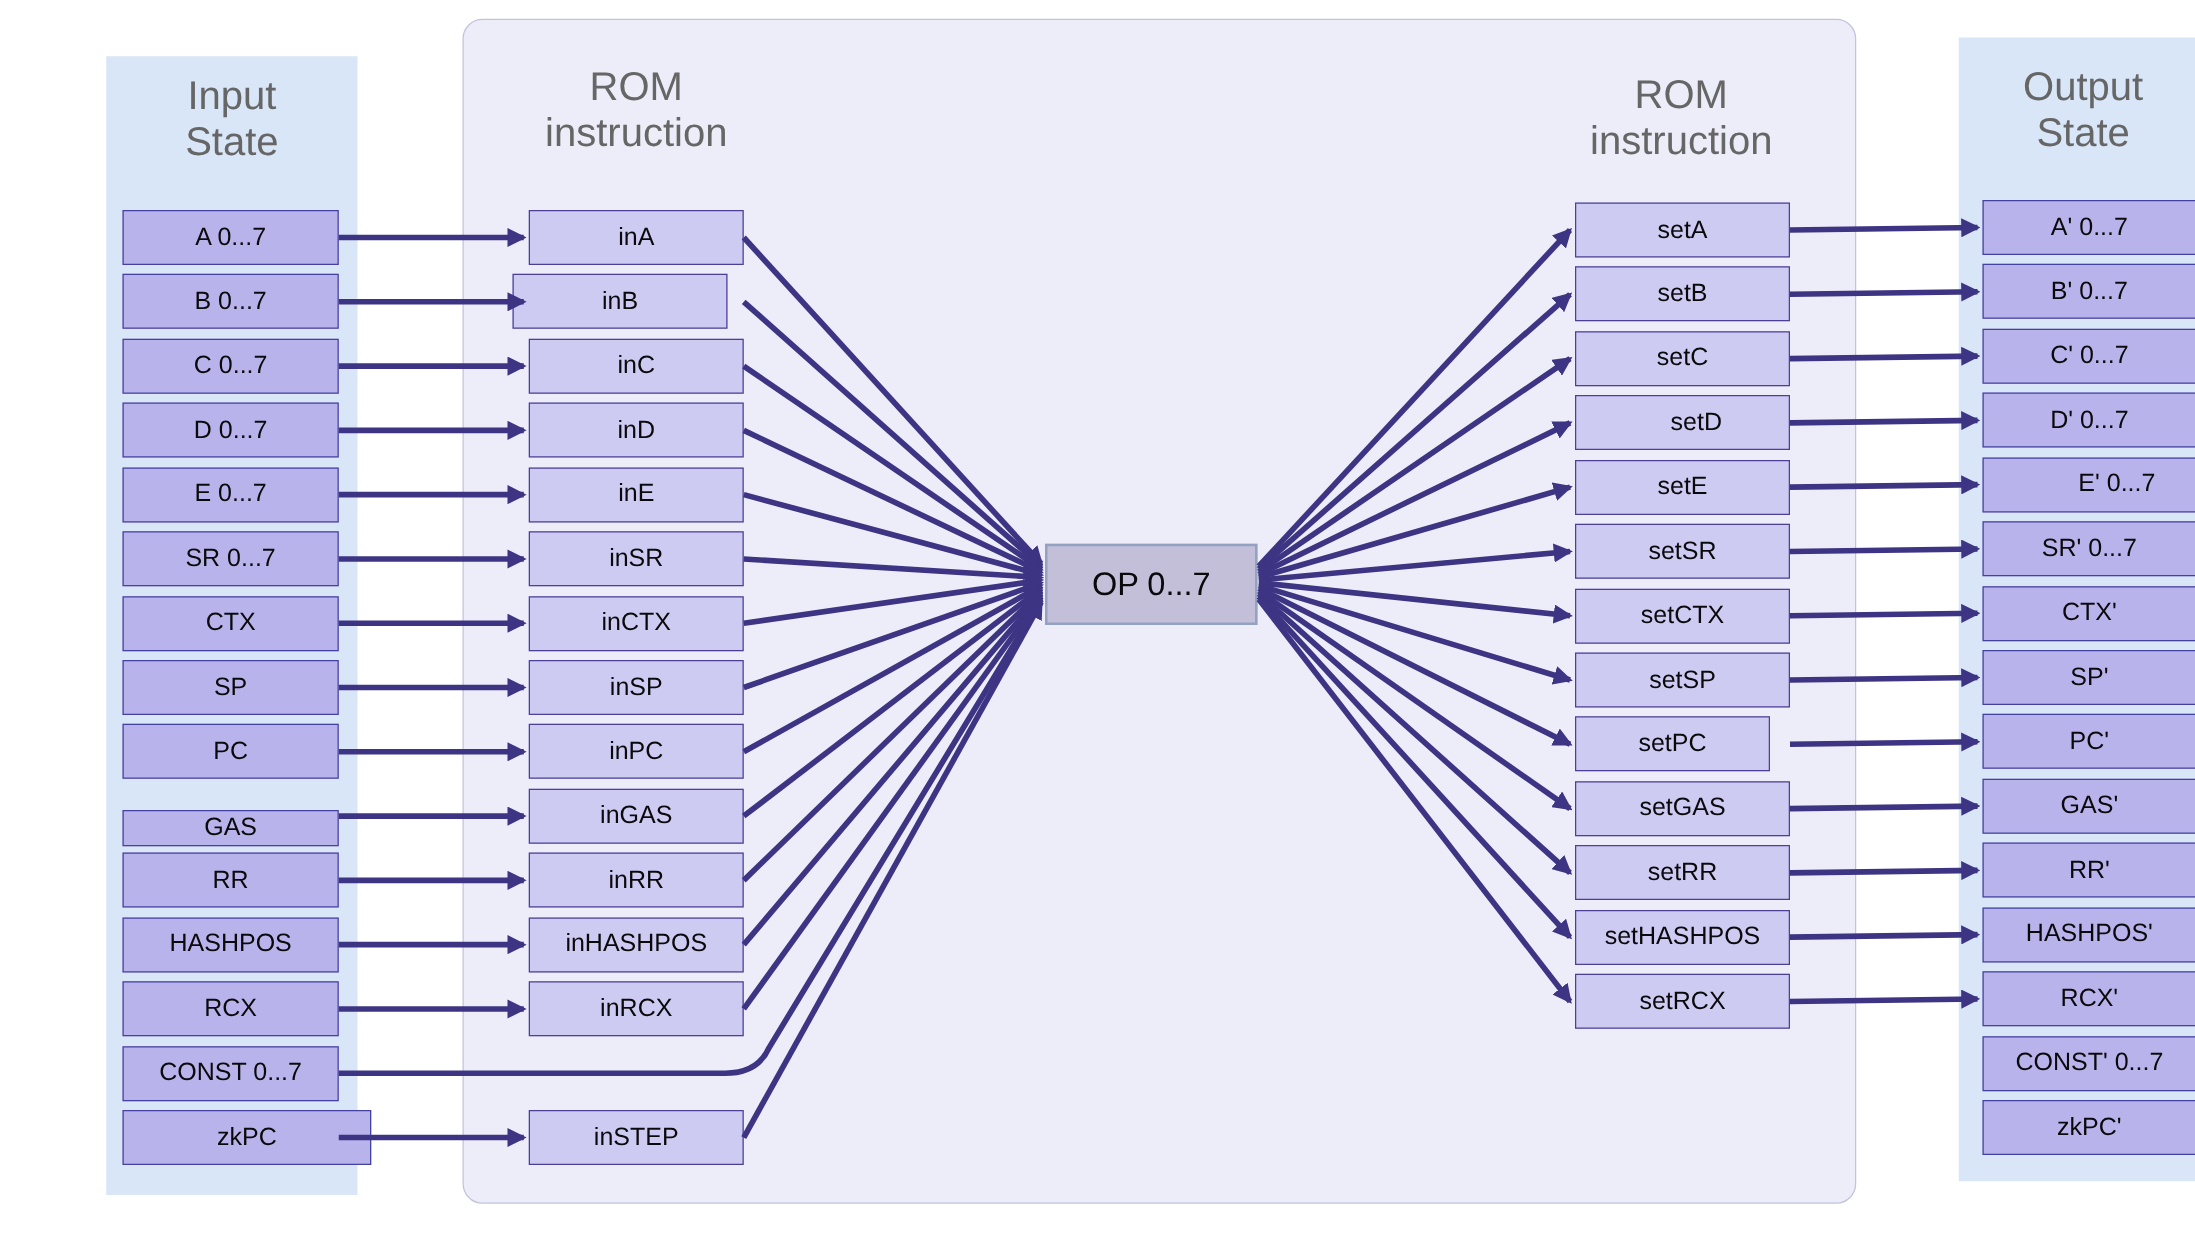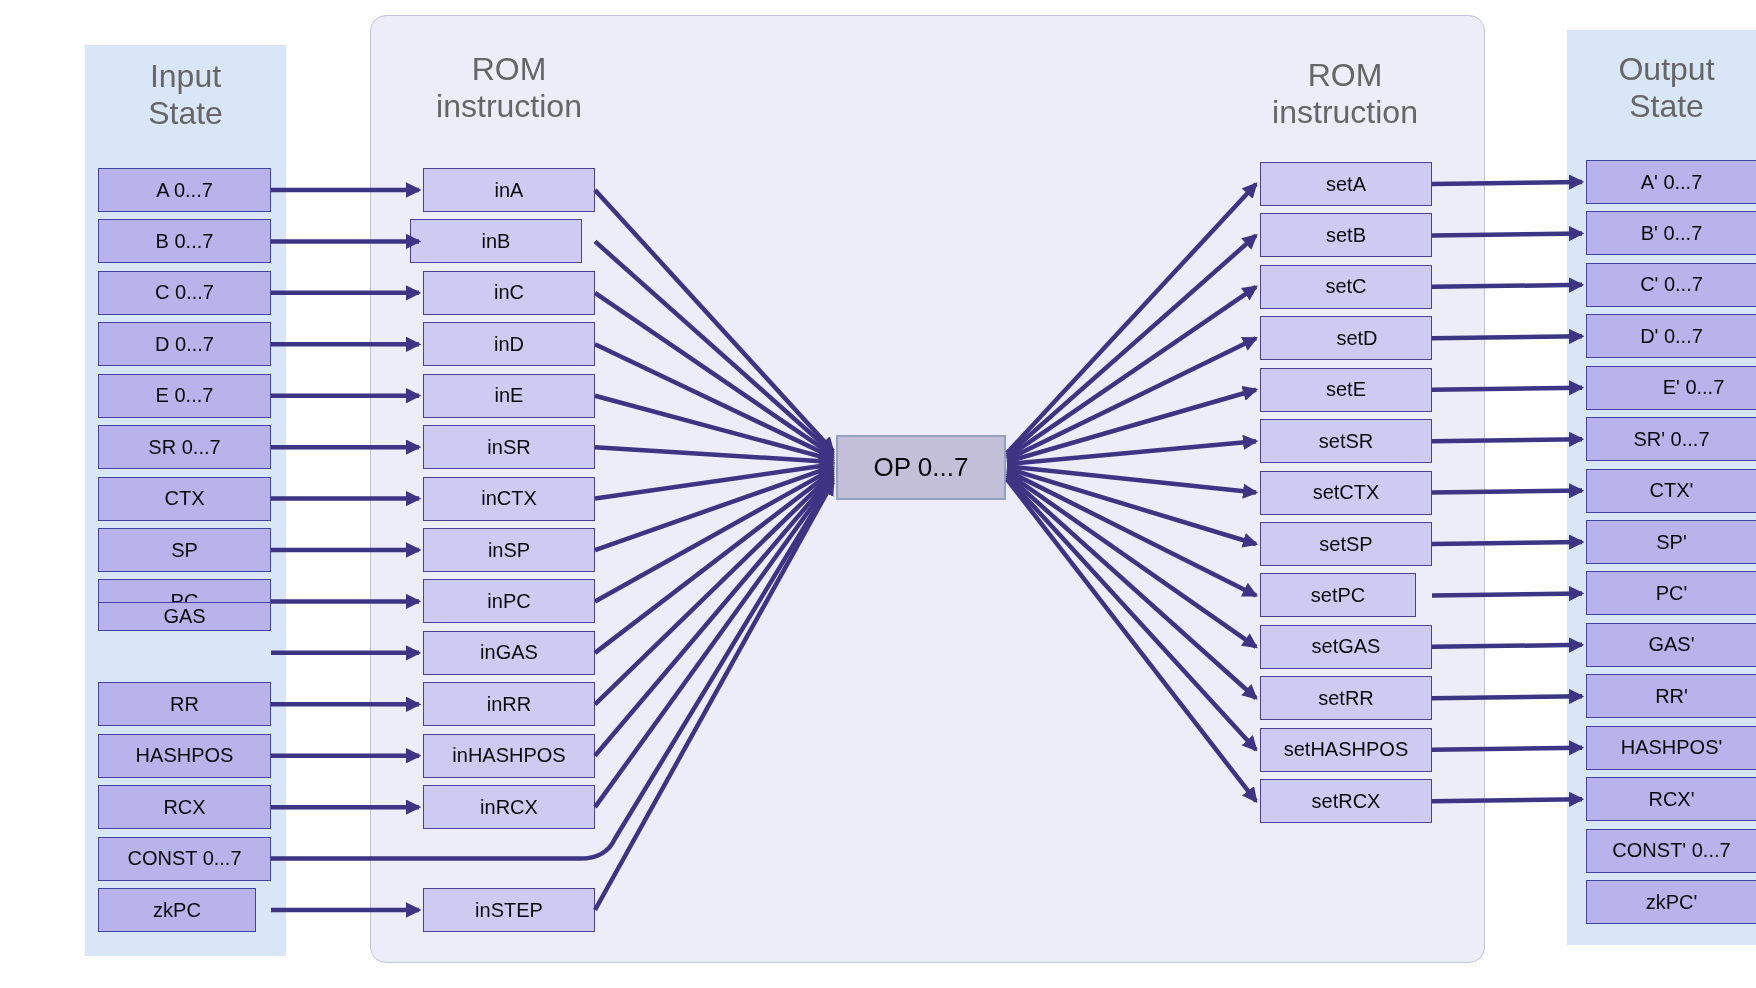--- a/index.html
+++ b/index.html
@@ -111,26 +111,26 @@
     </svg>
 <div class="box state-box" style="left: 50px; top: 168px; width: 173px; height: 44px;">A 0...7</div>
     <div class="box state-box" style="left: 50px; top: 219.43px; width: 173px; height: 44px;">B 0...7</div>
     <div class="box state-box" style="left: 50px; top: 270.86px; width: 173px; height: 44px;">C 0...7</div>
     <div class="box state-box" style="left: 50px; top: 322.29px; width: 173px; height: 44px;">D 0...7</div>
     <div class="box state-box" style="left: 50px; top: 373.72px; width: 173px; height: 44px;">E 0...7</div>
     <div class="box state-box" style="left: 50px; top: 425.15px; width: 173px; height: 44px;">SR 0...7</div>
     <div class="box state-box" style="left: 50px; top: 476.58px; width: 173px; height: 44px;">CTX</div>
     <div class="box state-box" style="left: 50px; top: 528.01px; width: 173px; height: 44px;">SP</div>
     <div class="box state-box" style="left: 50px; top: 579.44px; width: 173px; height: 44px;">PC</div>
-    <div class="box state-box" style="left: 50px; top: 602px; width: 173px; height: 29px;">GAS</div>
+    <div class="box state-box" style="left: 50px; top: 648px; width: 173px; height: 29px;">GAS</div>
     <div class="box state-box" style="left: 50px; top: 682.3px; width: 173px; height: 44px;">RR</div>
     <div class="box state-box" style="left: 50px; top: 733.73px; width: 173px; height: 44px;">HASHPOS</div>
     <div class="box state-box" style="left: 50px; top: 785.16px; width: 173px; height: 44px;">RCX</div>
     <div class="box state-box" style="left: 50px; top: 836.59px; width: 173px; height: 44px;">CONST 0...7</div>
-    <div class="box state-box" style="left: 50px; top: 888.02px; width: 158px; height: 44px;">zkPC</div>
+    <div class="box state-box" style="left: 50px; top: 888.02px; width: 199px; height: 44px;">zkPC</div>
     <div class="box instr-box" style="left: 375px; top: 168px; width: 172px; height: 44px;">inA</div>
     <div class="box instr-box" style="left: 362px; top: 219.43px; width: 172px; height: 44px;">inB</div>
     <div class="box instr-box" style="left: 375px; top: 270.86px; width: 172px; height: 44px;">inC</div>
     <div class="box instr-box" style="left: 375px; top: 322.29px; width: 172px; height: 44px;">inD</div>
     <div class="box instr-box" style="left: 375px; top: 373.72px; width: 172px; height: 44px;">inE</div>
     <div class="box instr-box" style="left: 375px; top: 425.15px; width: 172px; height: 44px;">inSR</div>
     <div class="box instr-box" style="left: 375px; top: 476.58px; width: 172px; height: 44px;">inCTX</div>
     <div class="box instr-box" style="left: 375px; top: 528.01px; width: 172px; height: 44px;">inSP</div>
     <div class="box instr-box" style="left: 375px; top: 579.44px; width: 172px; height: 44px;">inPC</div>
     <div class="box instr-box" style="left: 375px; top: 630.87px; width: 172px; height: 44px;">inGAS</div>

